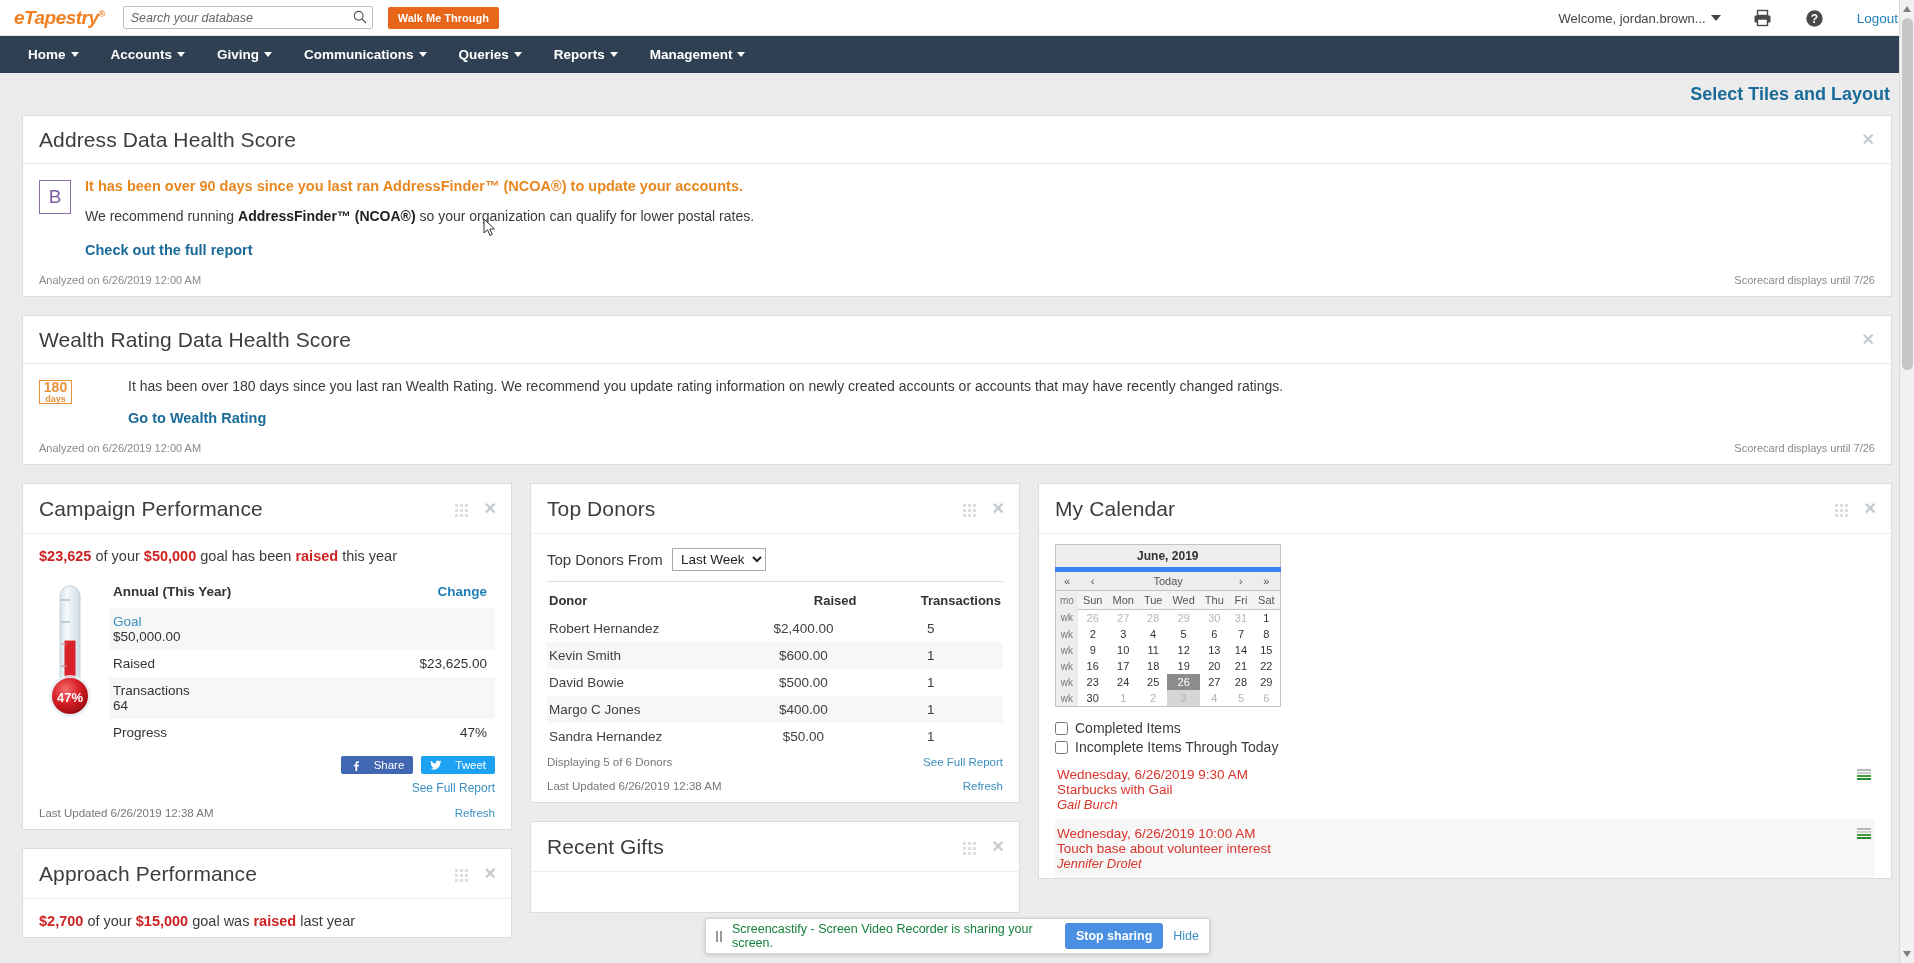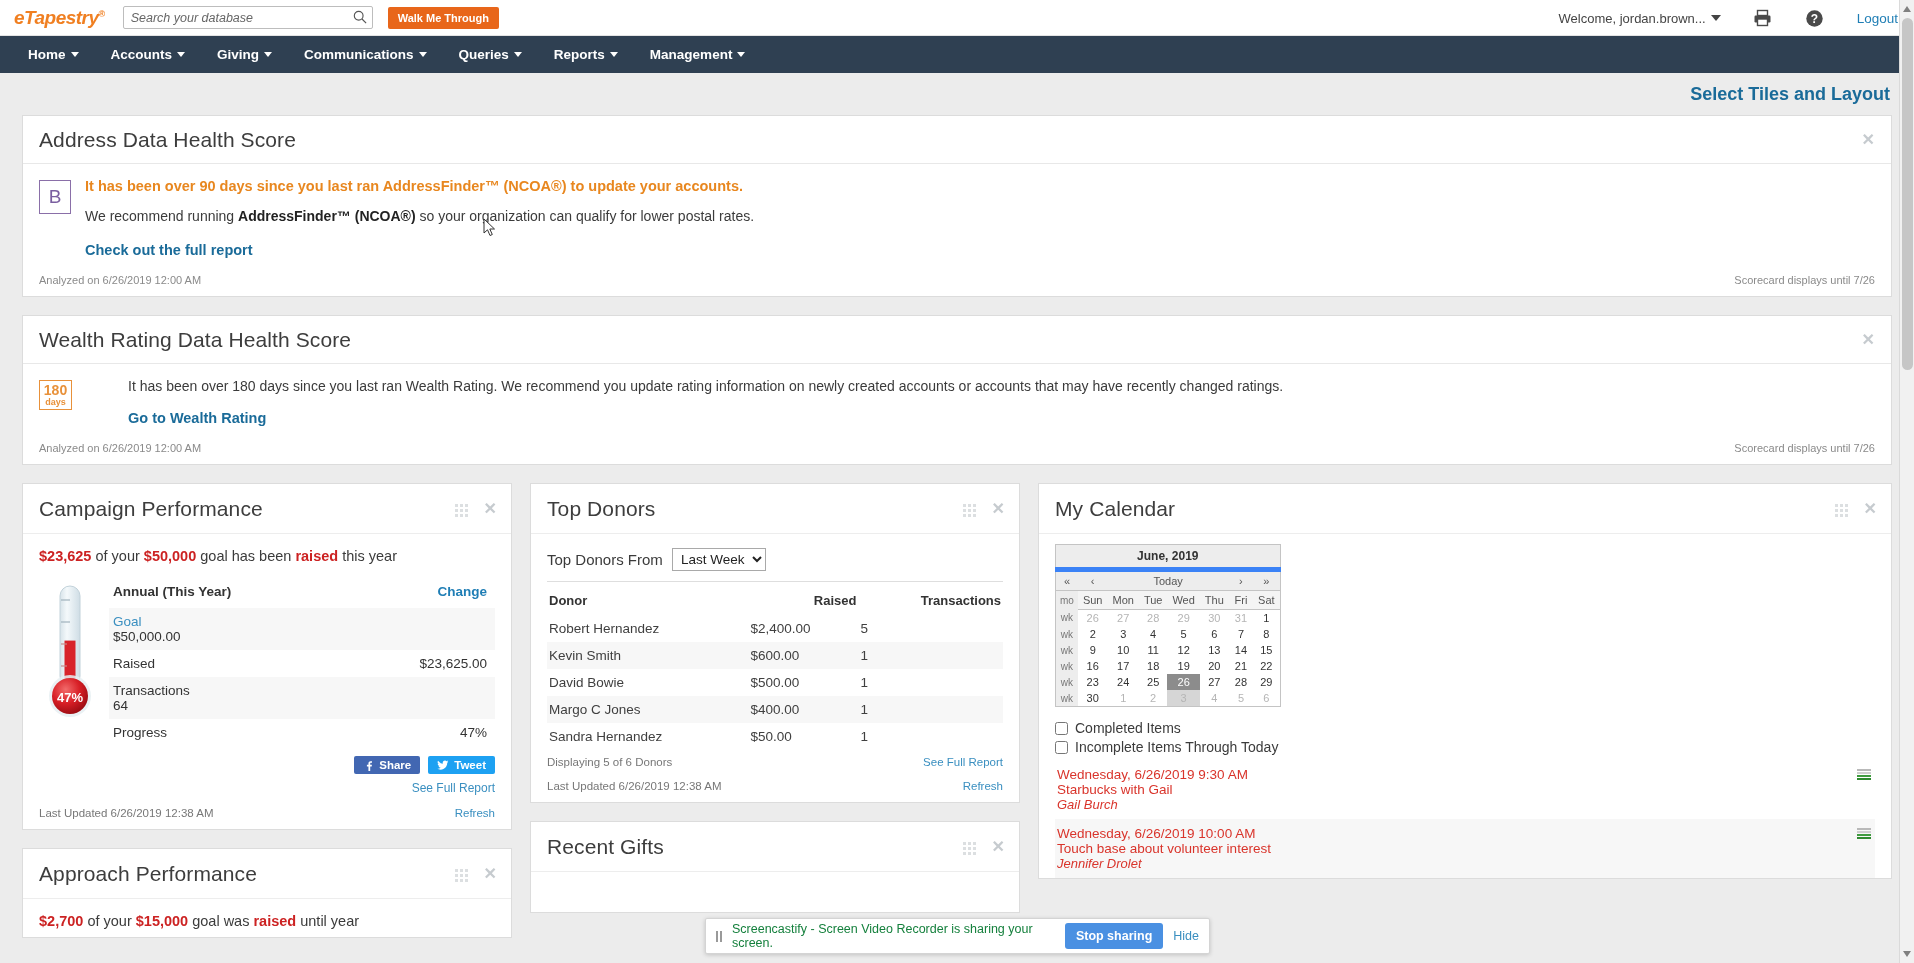--- a/index.html
+++ b/index.html
@@ -164,21 +164,21 @@
   .grade-badge {
     width: 32px; height: 34px;
     border: 1px solid #8a6fa8;
     color: #7a5ea0;
     display: flex; align-items: center; justify-content: center;
     font-size: 19px;
     flex: 0 0 auto;
     margin-top: 2px;
   }
   .days-badge {
-    width: 33px; height: 30px;
+    width: 33px; height: 24px;
     border: 1px solid #e8913a;
     color: #e8913a;
     display: flex; flex-direction: column; align-items: center; justify-content: center;
     flex: 0 0 auto;
     line-height: 1.05;
     margin-top: 2px;
   }
   .days-badge .num { font-size: 14px; font-weight: bold; }
   .days-badge .lbl { font-size: 9px; font-weight: bold; }
   .hs-text { flex: 1; }
@@ -217,22 +217,22 @@
     display: flex; justify-content: space-between;
     padding: 6px 8px 6px 4px;
     font-size: 13.5px;
   }
   .camp-row.alt { background: #f7f7f7; flex-direction: column; }
   .camp-row.header { font-weight: bold; padding-bottom: 9px; }
   .camp-row .lnk { color: #3a8fc0; }
   .camp-row .chg { color: #1f7eb5; cursor: pointer; font-size: 13.5px; }
   .social-row { display: flex; justify-content: flex-end; gap: 8px; margin-top: 10px; }
   .fb-btn, .tw-btn {
-    display: inline-flex; align-items: center; gap: 5px;
-    color: #fff; font-size: 11.5px; font-weight: bold;
+    display: inline-flex; align-items: center; gap: 13px;
+    color: #fff; font-size: 11.5px; font-weight: normal;
     padding: 3px 9px; border-radius: 2px; cursor: pointer;
   }
   .fb-btn { background: #4267b2; }
   .tw-btn { background: #1da1f2; }
   .right-links { text-align: right; margin-top: 7px; }
   .right-links a { color: #3a8fc0; font-size: 12px; text-decoration: none; cursor: pointer; display: block; }
   .tile-foot {
     display: flex; justify-content: space-between; align-items: center;
     padding: 6px 16px 10px 16px;
     font-size: 11.5px; color: #777;
@@ -246,21 +246,21 @@
     border: 1px solid #a9a9a9; background: #fff; font-size: 13.5px;
     padding: 2px 4px; height: 23px; color: #222; cursor: pointer;
     font-family: "Liberation Sans", sans-serif;
   }
   table.donors { width: 100%; border-collapse: collapse; margin-top: 4px; }
   table.donors th {
     font-size: 13px; font-weight: bold; color: #333;
     padding: 7px 2px; text-align: right;
   }
   table.donors th.left { text-align: left; }
-  table.donors td { font-size: 13.5px; padding: 6px 2px; text-align: left; }
+  table.donors td { font-size: 13.5px; padding: 6px 2px; text-align: center; }
   table.donors td.left { text-align: left; }
   table.donors tr.alt td { background: #f7f7f7; }
   table.donors a { color: #404040; text-decoration: none; cursor: pointer; }
   .donors-sub { display: flex; justify-content: space-between; font-size: 11.5px; color: #777; padding-top: 6px; }
   .donors-sub a { color: #3a8fc0; text-decoration: none; cursor: pointer; }
 
   
   .cal-wrap { padding: 10px 16px 4px 16px; }
   table.cal { border-collapse: collapse; border: 1px solid #c4c4c4; font-size: 11px; }
   table.cal .cal-title {
@@ -580,21 +580,21 @@
                 <i></i>
                 <i></i>
                 <i></i>
                 <i></i>
                 <i></i>
                 <i></i>
               </span>
             <span class="close-x">✕</span>
           </div>
         </div>
-        <div class="approach-line"><b>$2,700</b><span> of your </span><b>$15,000</b><span> goal was </span><b>raised</b><span> until year</span></div>
+        <div class="approach-line"><b>$2,700</b><span> of your </span><b>$15,000</b><span> goal was </span><b>raised</b><span> last year</span></div>
       </div>
 
     </div>
 
     <div class="tile-col col-b">
 
       <div class="card">
         <div class="tile-head">
           <div class="card-title">Top Donors</div>
           <div class="head-actions">

